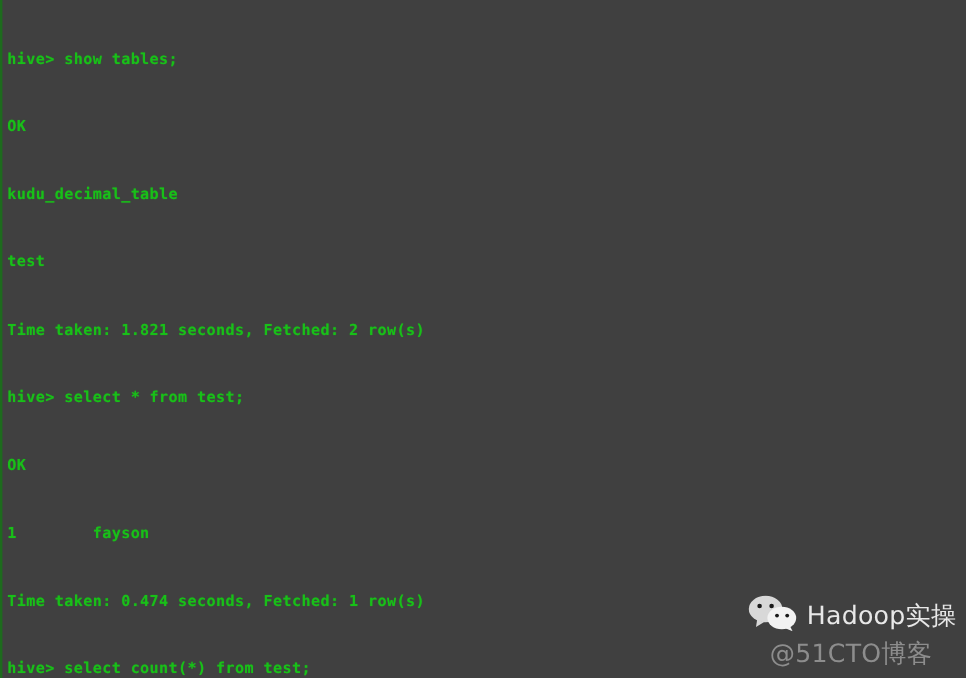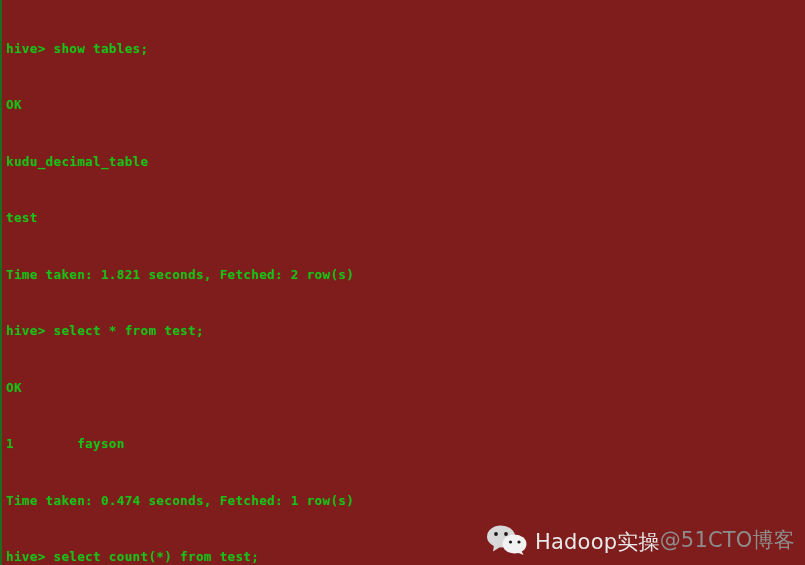--- a/index.html
+++ b/index.html
@@ -4,21 +4,21 @@
 <style>
   html, body {
     margin: 0;
     padding: 0;
     background: #000000;
   }
   #terminal {
     position: relative;
     width: 805px;
     height: 565px;
-    background: #7f1d1d;
+    background: #404040;
     overflow: hidden;
     border-left: 2px solid #1d6b1d;
     box-sizing: border-box;
     font-family: "DejaVu Sans Mono", "Liberation Mono", monospace;
   }
   #screen {
     position: absolute;
     top: 2px;
     left: 4px;
     width: 820px;
@@ -34,22 +34,22 @@
   .line {
     height: 18.85px;
     white-space: pre;
     overflow: hidden;
   }
   #watermark {
     position: absolute;
     right: 8px;
     bottom: 6px;
     display: flex;
-    flex-direction: row;
-    align-items: flex-start;
+    flex-direction: column;
+    align-items: center;
     pointer-events: none;
   }
   .wm-top {
     display: flex;
     align-items: center;
     gap: 7px;
   }
   .wm-logo { display: block; }
   .wm-title {
     color: #e8e8e8;

